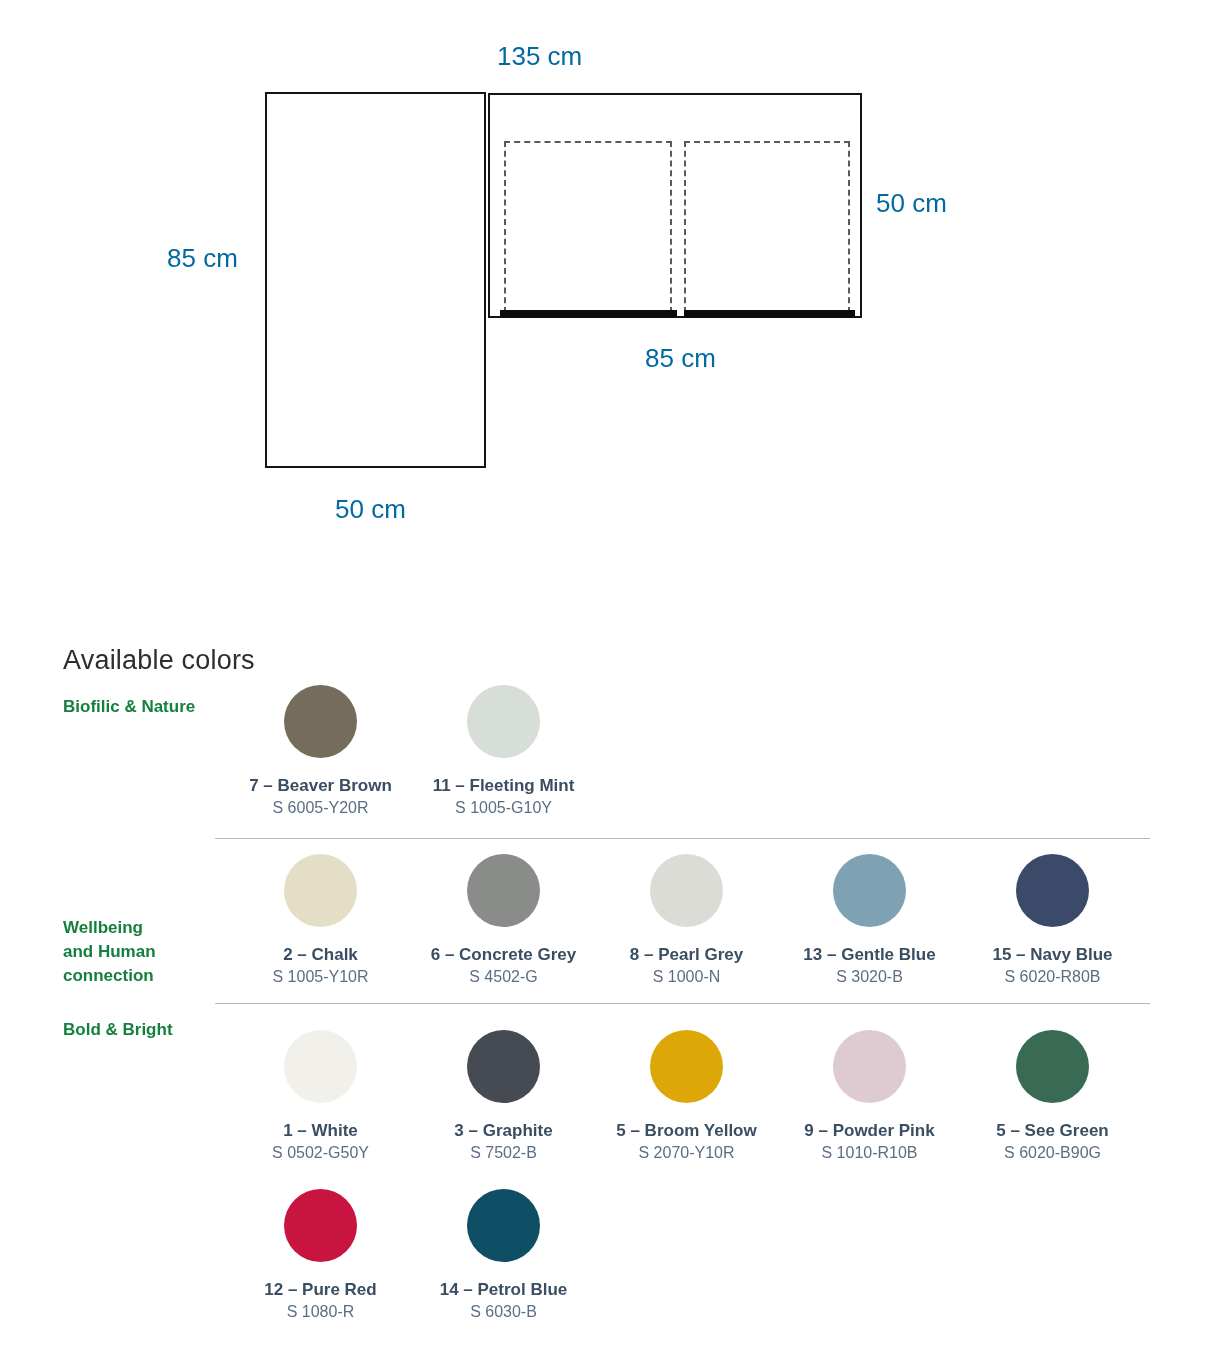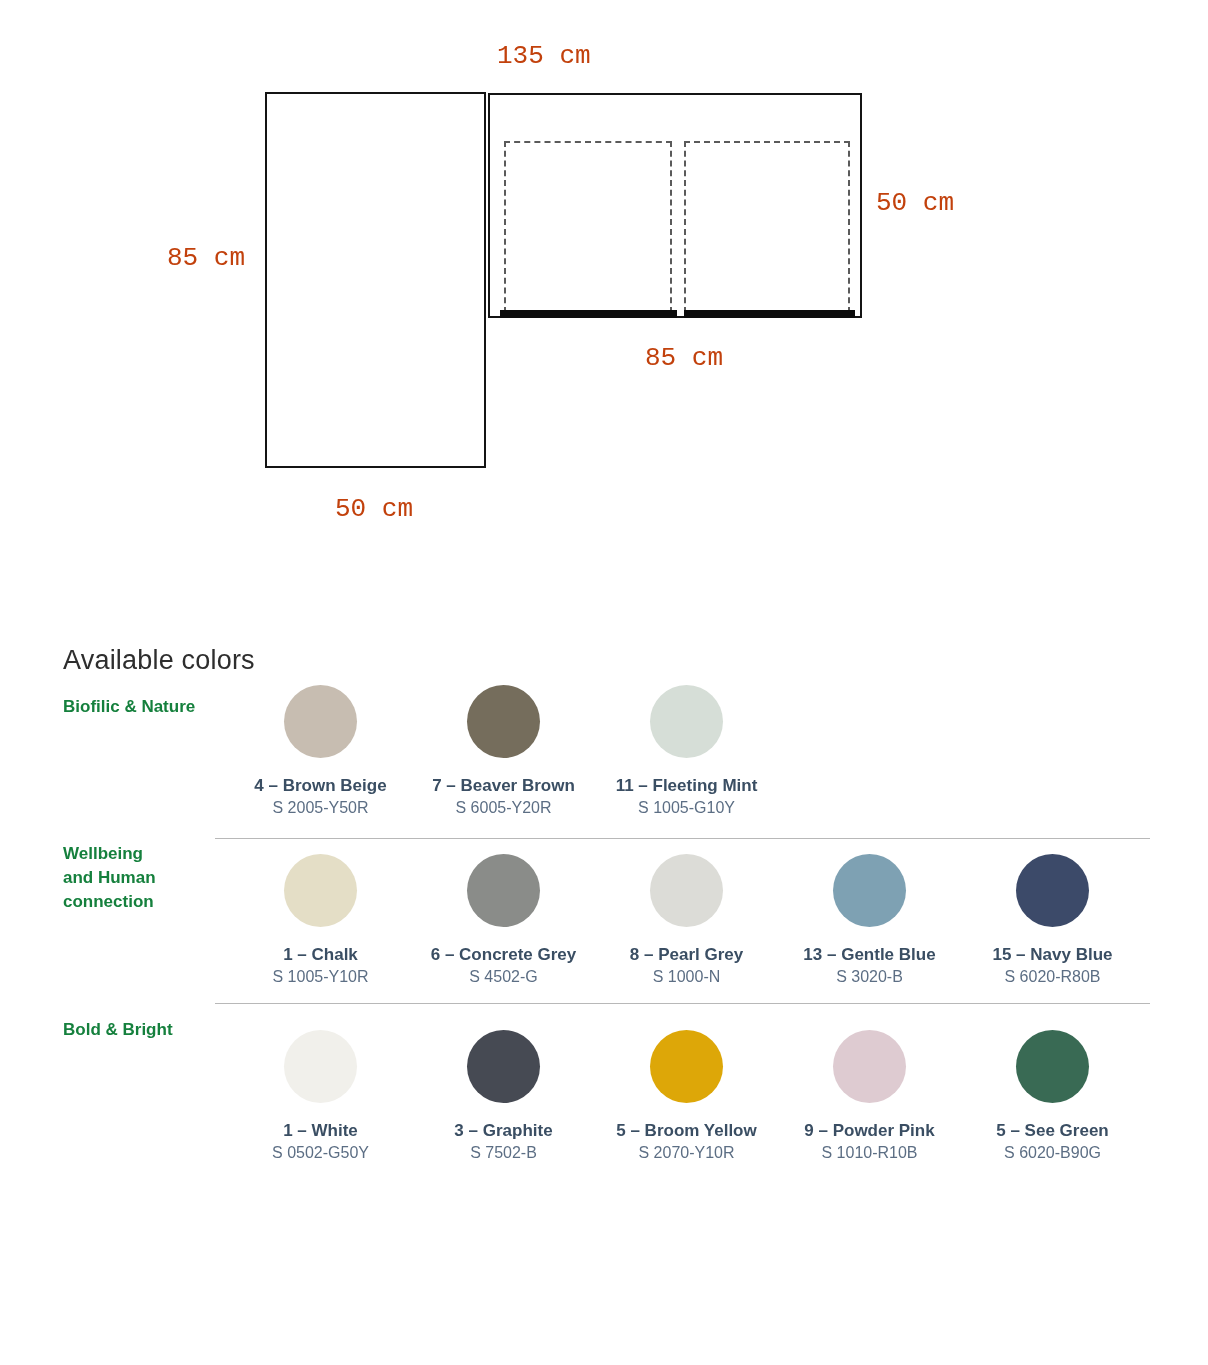--- a/index.html
+++ b/index.html
@@ -10,42 +10,42 @@
   .diagram{position:absolute;left:0;top:0;width:1208px;height:560px;}
   .rect{position:absolute;border:2px solid #141414;box-sizing:border-box;background:#fff;}
   .rect-left{left:265px;top:92px;width:221px;height:376px;}
   .rect-top{left:488px;top:93px;width:374px;height:225px;}
   .dashed{position:absolute;border:2px dashed #5a5a5a;box-sizing:border-box;}
   .dashed-1{left:504px;top:141px;width:168px;height:172px;}
   .dashed-2{left:684px;top:141px;width:166px;height:172px;}
   .bar{position:absolute;height:8px;background:#0c0c0c;top:310px;}
   .bar-1{left:500px;width:177px;}
   .bar-2{left:684px;width:171px;}
-  .dim{position:absolute;font-family:Liberation Mono, monospace;font-size:26px;color:#c2410c;white-space:nowrap;text-align:center;}
+  .dim{position:absolute;font-family:Liberation Sans, sans-serif;font-size:26px;color:#0369a1;white-space:nowrap;text-align:center;}
   .dim-top{left:497px;top:41px;}
   .dim-left{left:167px;top:243px;}
   .dim-right{left:876px;top:188px;}
   .dim-inner{left:645px;top:343px;}
   .dim-bottom{left:335px;top:494px;}
 
   
   .colors{position:absolute;left:63px;top:645px;width:1100px;}
   .colors-title{margin:0 0 9px 0;font-size:27px;font-weight:400;color:#2e2e2e;letter-spacing:.2px;}
   .crow{width:1100px;}
   .divider{margin-left:152px;width:935px;border-top:1px solid #b8b8b8;height:0;}
   .crow-inner{display:flex;align-items:flex-start;}
   .cat-label{width:166px;flex:0 0 166px;font-size:17px;font-weight:bold;color:#15803d;line-height:24px;padding-top:10px;}
   .crow-1 .cat-label,.crow-2 .cat-label{margin-top:-22px;}
   .cells{display:flex;}
   .cell{width:183px;flex:0 0 183px;text-align:center;}
   .dot{width:73px;height:73px;border-radius:50%;margin:0 auto 17px auto;}
   .cname{font-size:17px;font-weight:bold;color:#3a4e63;line-height:21px;}
   .ccode{font-size:16px;color:#5c6e84;line-height:23px;}
   .crow-0 .crow-inner{padding-bottom:19px;}
-  .crow-1 .crow-inner{padding-top:15px;padding-bottom:15px;}
+  .crow-1 .crow-inner{padding-top:15px;padding-bottom:15px;align-items:flex-end;}
   .crow-2 .crow-inner{padding-top:26px;}
   .crow-3 .crow-inner{padding-top:25px;}
 </style>
 </head>
 <body>
 
 <div class="diagram">
   <div class="rect rect-left"></div>
   <div class="rect rect-top"></div>
   <div class="dashed dashed-1"></div>
@@ -62,25 +62,20 @@
 <div class="colors">
   <h2 class="colors-title">Available colors</h2>
   <div id="color-rows">
       <div class="crow crow-0">
         <div class="crow-inner">
           <div class="cat-label">
             <div>Biofilic &amp; Nature</div>
           </div>
           <div class="cells">
             <div class="cell">
-              <div class="dot" style="background: rgb(199, 189, 177);"></div>
-              <div class="cname">4 – Brown Beige</div>
-              <div class="ccode">S 2005-Y50R</div>
-            </div>
-            <div class="cell">
               <div class="dot" style="background: rgb(117, 109, 92);"></div>
               <div class="cname">7 – Beaver Brown</div>
               <div class="ccode">S 6005-Y20R</div>
             </div>
             <div class="cell">
               <div class="dot" style="background: rgb(214, 222, 215);"></div>
               <div class="cname">11 – Fleeting Mint</div>
               <div class="ccode">S 1005-G10Y</div>
             </div>
           </div>
@@ -90,21 +85,21 @@
         <div class="divider"></div>
         <div class="crow-inner">
           <div class="cat-label">
             <div>Wellbeing</div>
             <div>and Human</div>
             <div>connection</div>
           </div>
           <div class="cells">
             <div class="cell">
               <div class="dot" style="background: rgb(228, 222, 198);"></div>
-              <div class="cname">1 – Chalk</div>
+              <div class="cname">2 – Chalk</div>
               <div class="ccode">S 1005-Y10R</div>
             </div>
             <div class="cell">
               <div class="dot" style="background: rgb(138, 140, 137);"></div>
               <div class="cname">6 – Concrete Grey</div>
               <div class="ccode">S 4502-G</div>
             </div>
             <div class="cell">
               <div class="dot" style="background: rgb(220, 220, 215);"></div>
               <div class="cname">8 – Pearl Grey</div>
@@ -154,16 +149,28 @@
               <div class="dot" style="background: rgb(57, 106, 84);"></div>
               <div class="cname">5 – See Green</div>
               <div class="ccode">S 6020-B90G</div>
             </div>
           </div>
         </div>
       </div>
       <div class="crow crow-3">
         <div class="crow-inner">
           <div class="cat-label"></div>
+          <div class="cells">
+            <div class="cell">
+              <div class="dot" style="background: rgb(201, 20, 63);"></div>
+              <div class="cname">12 – Pure Red</div>
+              <div class="ccode">S 1080-R</div>
+            </div>
+            <div class="cell">
+              <div class="dot" style="background: rgb(15, 79, 102);"></div>
+              <div class="cname">14 – Petrol Blue</div>
+              <div class="ccode">S 6030-B</div>
+            </div>
+          </div>
         </div>
       </div>
     </div>
 </div>
 
 </body></html>

